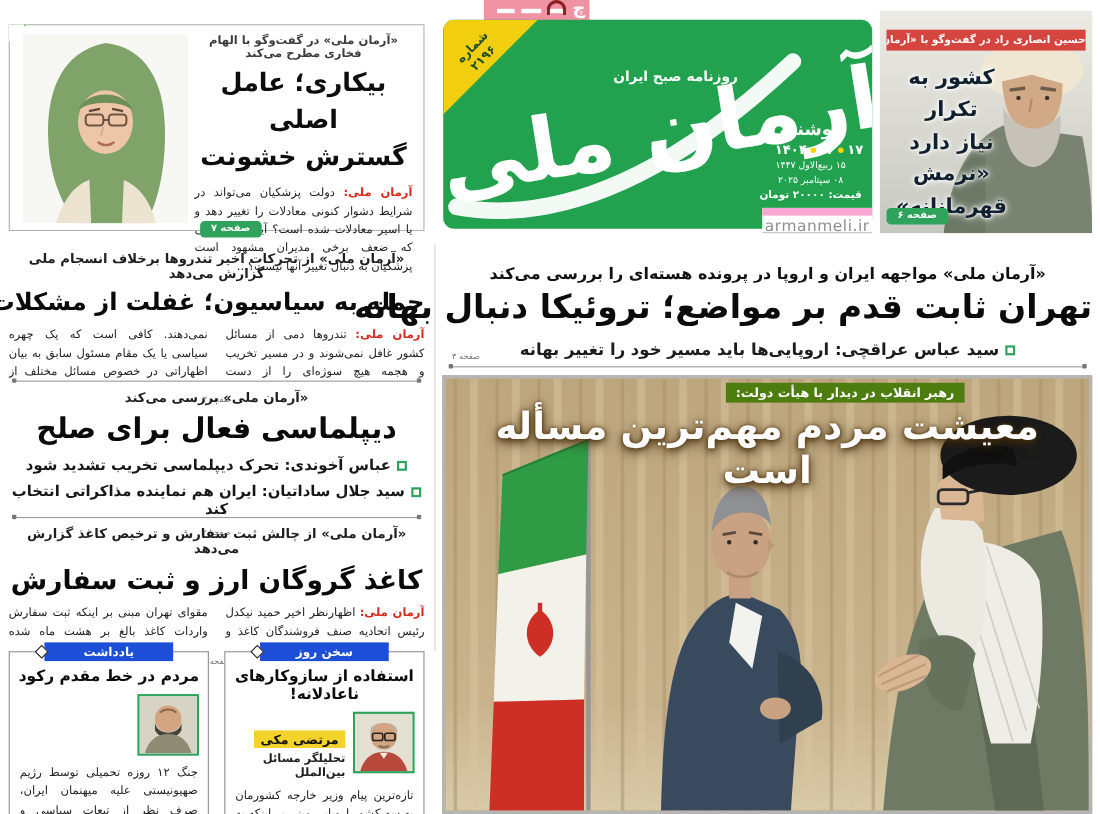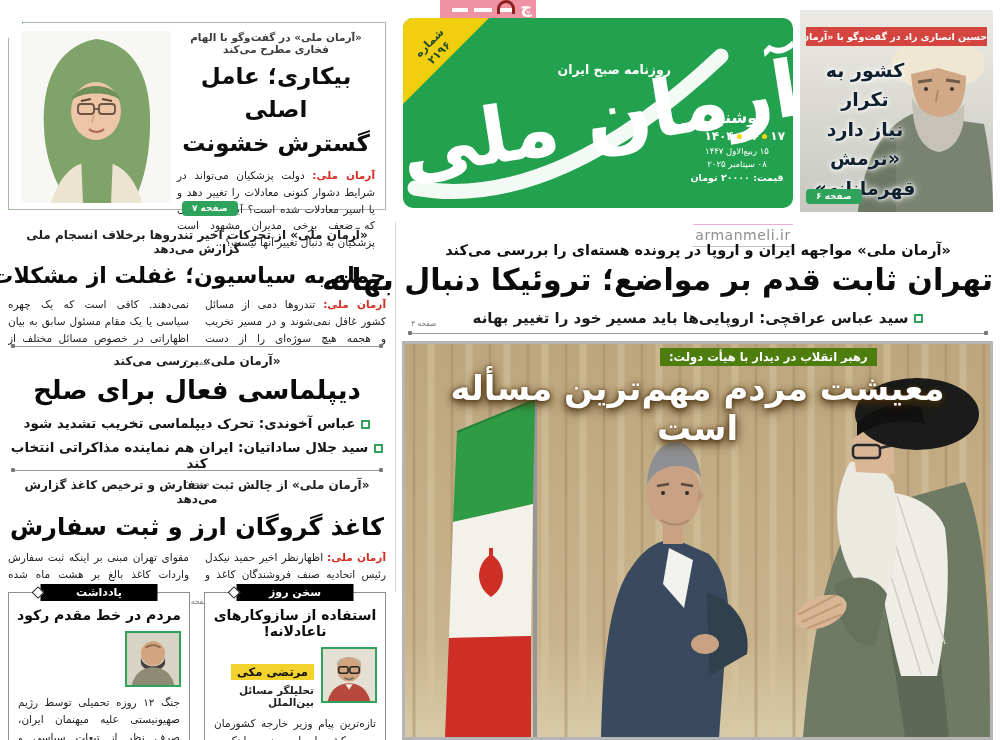--- a/index.html
+++ b/index.html
@@ -20,21 +20,21 @@
   .issue-corner { position:absolute; left:0; top:0; width:86px; height:86px; background:#f2cf0e; clip-path:polygon(0 0,100% 0,0 100%); }
   .issue-text { position:absolute; left:2px; top:16px; width:60px; text-align:center; transform:rotate(-45deg); color:#1e4d2b; font-weight:bold; font-size:11px; line-height:1.3; }
   .tagline { position:absolute; left:118px; top:44px; width:150px; color:#fff; font-weight:bold; font-size:12.5px; }
   .logo-svg { position:absolute; left:0; top:0; width:390px; height:190px; }
   .date-block { position:absolute; right:8px; top:90px; width:96px; text-align:center; color:#fff; }
   .date-day { font-size:16px; font-weight:bold; }
   .date-nums { font-size:12px; font-weight:bold; margin-top:2px; direction:rtl;text-align:right; }
   .dot { display:inline-block; width:5px; height:5px; border-radius:50%; background:#ffd400; margin:0 3px 1px; }
   .date-small { font-size:8.5px; margin-top:3px; }
   .date-price { font-size:9.5px; font-weight:bold; margin-top:3px; }
-  .website-strip { position:absolute; left:693px; top:189px; width:100px; height:23px; background:#fff; border-top:1px solid #f9a8d4; border-bottom:1px solid #c2c2c2; text-align:center; font-size:14px; color:#8f8f8f; line-height:21px; letter-spacing:.5px; direction:ltr;margin-top:35px; }
+  .website-strip { position:absolute; left:693px; top:189px; width:100px; height:23px; background:#fff; border-top:7px solid #f9a8d4; border-bottom:1px solid #c2c2c2; text-align:center; font-size:14px; color:#8f8f8f; line-height:21px; letter-spacing:.5px; direction:ltr; }
   .pink-ribbon { position:absolute; left:440px; top:0; width:96px; height:20px; background:#ef93a4; }
   .pink-ribbon .dash { position:absolute; top:8px; height:4px; background:#fff; }
   .pink-glyph { position:absolute; right:4px; top:-2px; color:#fff; font-size:16px; font-weight:bold; }
   .pink-curl { position:absolute; left:497px; top:0px; width:18px; height:14px; border:3px solid #8e1f1f; border-bottom:none; border-radius:9px 9px 0 0; }
 
   
   .cleric-box { position:absolute; left:800px; top:10px; width:193px; height:202px; overflow:hidden; background:#d9dad4; }
   .cleric-kicker { position:absolute; left:6px; right:6px; top:17px; height:19px; background:#d4453f; color:#fff; font-size:9.5px; font-weight:bold; text-align:center; line-height:19px; white-space:nowrap; overflow:hidden; }
   .cleric-headline { position:absolute; left:2px; top:46px; width:126px; text-align:center; font-size:19px; font-weight:bold; color:#10202f; line-height:1.55; text-shadow:0 0 4px #fff,0 0 8px #fff,0 0 2px #fff; }
   .cleric-badge { position:absolute; left:6px; bottom:8px; }
@@ -68,21 +68,21 @@
   .art-kicker { text-align:center; font-size:12px; font-weight:bold; color:#1f1f1f; }
   .art-headline { text-align:center; font-weight:bold; color:#0a0a0a; white-space:nowrap; margin-top:7px; letter-spacing:-.3px; }
   .a1 .art-headline { font-size:22px; } .a2 .art-headline { font-size:26px; } .a3 .art-headline { font-size:24px; }
   .art-body { margin-top:8px; font-size:10.5px; color:#222; text-align:justify; line-height:1.6; columns:2; column-gap:16px; height:58px; overflow:hidden; }
   .art-note { text-align:center; margin-top:4px; }
   .art-bullets { margin-top:10px; text-align:center; }
   .art-bullet-row { font-size:13.5px; font-weight:bold; color:#171717; margin-top:8px; }
 
   
   .colbox { position:absolute; top:592px; width:182px; height:160px; border:1px solid #8f8f8f; background:#fff; }
-  .colbox-bar { position:absolute; top:-9px; left:50%; transform:translateX(-50%); width:65%; height:17px; background:#000000; color:#fff; font-size:11px; font-weight:bold; text-align:center; line-height:17px; }
+  .colbox-bar { position:absolute; top:-9px; left:50%; transform:translateX(-50%); width:65%; height:17px; background:#1d4ed8; color:#fff; font-size:11px; font-weight:bold; text-align:center; line-height:17px; }
   .colbox-diamond { position:absolute; left:-7px; top:4px; width:9px; height:9px; background:#fff; border:1px solid #1b1b1b; transform:rotate(45deg); }
   .colbox-title { text-align:center; font-size:14px; font-weight:bold; color:#0c0c0c; margin-top:14px; }
   .author-row { display:flex; flex-direction:row; align-items:flex-start; justify-content:flex-start; margin:8px 8px 0; gap:7px; }
   .author-photo { width:56px; height:56px; border:2px solid #2fa35c; flex:0 0 auto; }
   .author-meta { flex:1; text-align:right; padding-top:14px; }
   .author-name { display:inline-block; background:#f3d32b; font-size:11.5px; font-weight:bold; color:#111; padding:1px 6px; }
   .author-role { font-size:10.5px; font-weight:bold; color:#222; margin-top:4px; }
   .colbox-body { font-size:10.5px; color:#222; text-align:justify; line-height:1.65; margin:7px 9px 0; }
 </style>
 </head>

